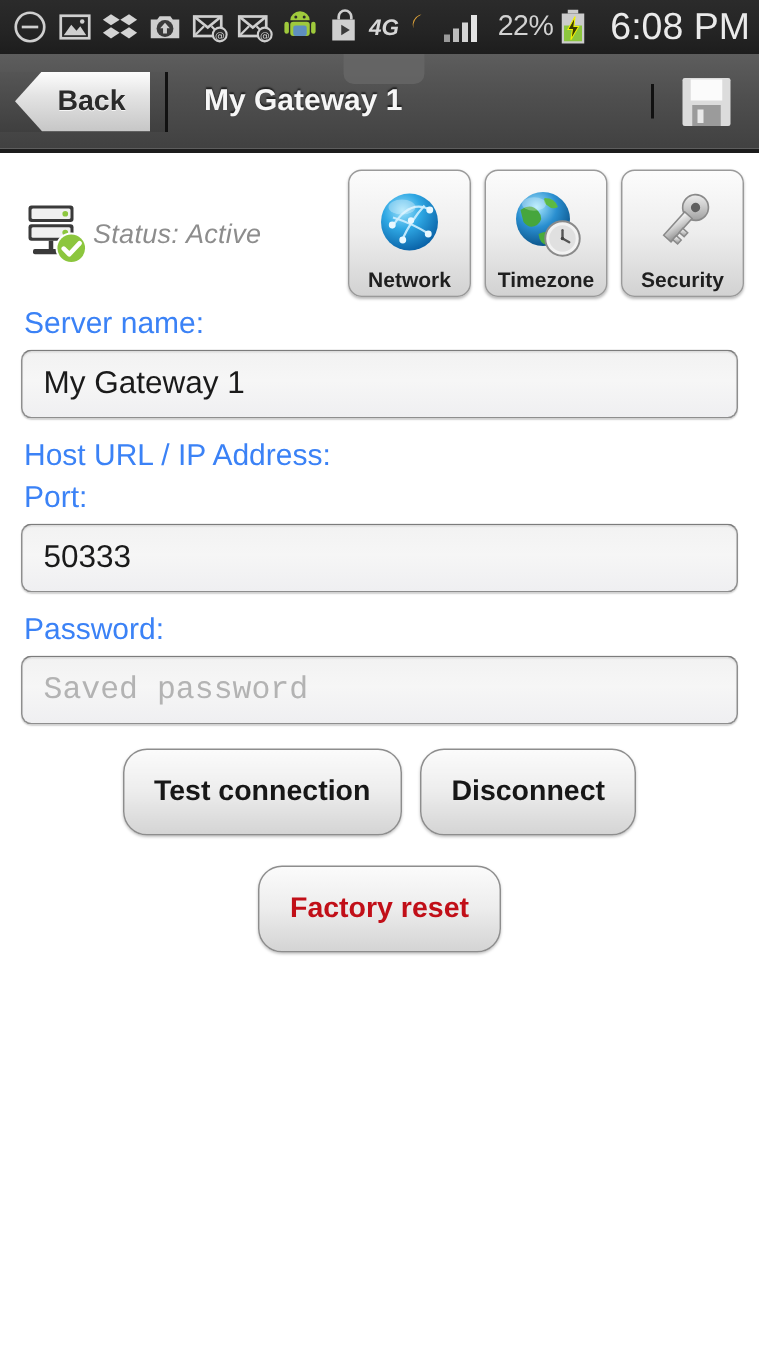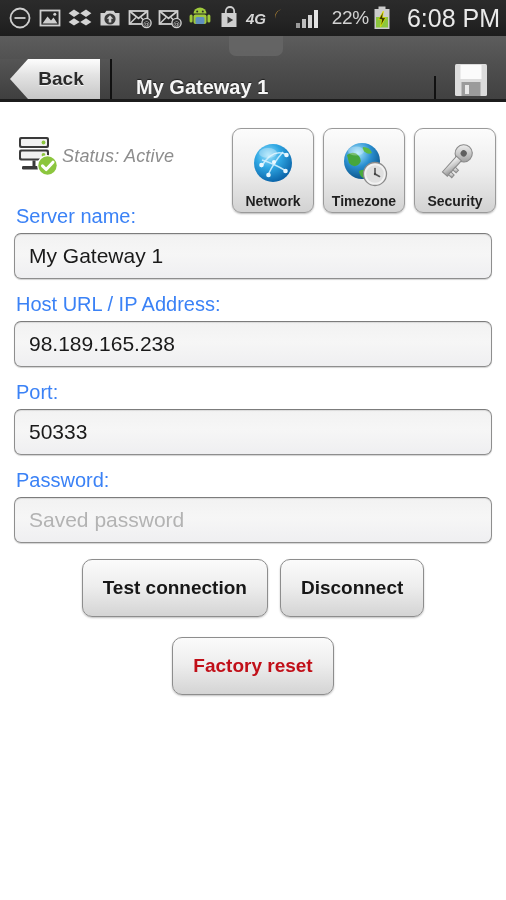--- a/index.html
+++ b/index.html
@@ -28,21 +28,21 @@
   .sb-clock {
     color: #eaeaea; font-size: 25px; font-weight: 400; letter-spacing: 0px;
     margin-left: 12px; line-height: 1;
   }
 
   
   .titlebar {
     position: absolute; left: 0; top: 36px; width: 506px; height: 66px;
     background: linear-gradient(to bottom, #5d5d5d 0%, #4f4f4f 45%, #414141 100%);
     border-bottom: 3px solid #1c1c1c;
-    display: flex; align-items: flex-end;
+    display: flex; align-items: center;
   }
   .tb-notch {
     position: absolute; left: 229px; top: 0px; width: 54px; height: 20px;
     background: #666; border-radius: 0 0 7px 7px; opacity: .85;
   }
   .tb-backzone {
     width: 112px; flex: 0 0 112px; display: flex; align-items: center;
     justify-content: center; border-right: 2px solid #111;
     background: linear-gradient(to bottom, #555 0%, #3f3f3f 100%);
   }
@@ -79,21 +79,21 @@
   }
   .statusline {
     position: absolute; left: 16px; top: 28px;
     display: flex; align-items: center; 
   }
   .status-text {
     font-size: 18px; font-style: italic; color: #8d8d8d;
     letter-spacing: .2px;
   }
   .tabbtns {
-    position: absolute; right: 10px; top: 23px;
+    position: absolute; right: 10px; top: 8px;
     display: flex; gap: 9px;
   }
   .tabbtn {
     width: 82px; height: 85px; border-radius: 9px;
     border: 1px solid #9a9a9a;
     background: linear-gradient(to bottom, #fcfcfc 0%, #ededed 50%, #d2d2d2 100%);
     box-shadow: 0 1px 2px rgba(0,0,0,.28);
     display: flex; flex-direction: column; align-items: center;
     justify-content: flex-start; padding-top: 9px; cursor: pointer;
   }
@@ -106,25 +106,25 @@
     font-size: 20px; color: #3b82f6; margin: 0 0 5px 2px; line-height: 1.15;
   }
   .field-input {
     width: 478px; height: 46px; border-radius: 7px;
     border: 1px solid #8e8e8e; border-top-color: #7c7c7c;
     background: linear-gradient(to bottom, #f2f2f2 0%, #f6f6f6 45%, #efeff1 100%);
     box-shadow: inset 0 1px 1px rgba(0,0,0,.10), 0 1px 1px rgba(0,0,0,.18);
     display: flex; align-items: center; padding: 0 14px;
     font-size: 21px; color: #1a1a1a; margin-bottom: 14px; cursor: text;
   }
-  .field-input.ph { color: #b3b3b3; }
+  .field-input.ph { color: #b3b3b3; font-family: Liberation Mono, monospace; }
 
   .btnrow { display: flex; justify-content: center; gap: 12px; margin-top: 16px; }
   .actbtn {
-    border-radius: 10px; border: 1px solid #8d8d8d;
+    border-radius: 16px; border: 1px solid #8d8d8d;
     background: linear-gradient(to bottom, #fbfbfb 0%, #ededed 48%, #d4d4d4 100%);
     box-shadow: 0 1px 2px rgba(0,0,0,.25);
     font-size: 19px; font-weight: bold; color: #171717;
     display: flex; align-items: center; justify-content: center;
     height: 58px; padding: 4px 20px; cursor: pointer;
   }
   .actbtn.danger { color: #c10f18; }
   .btnrow.single { margin-top: 20px; }
 </style>
 </head>
@@ -330,21 +330,20 @@
 
       </div>
     </div>
 
     <div class="form">
 
       <div class="field-label">Server name:</div>
       <div class="field-input">My Gateway 1</div>
 
       <div class="field-label">Host URL / IP Address:</div>
-      <div class="field-input">98.189.165.238</div>
 
       <div class="field-label">Port:</div>
       <div class="field-input">50333</div>
 
       <div class="field-label">Password:</div>
       <div class="field-input ph">Saved password</div>
 
       <div class="btnrow">
         <div class="actbtn">Test connection</div>
         <div class="actbtn">Disconnect</div>

